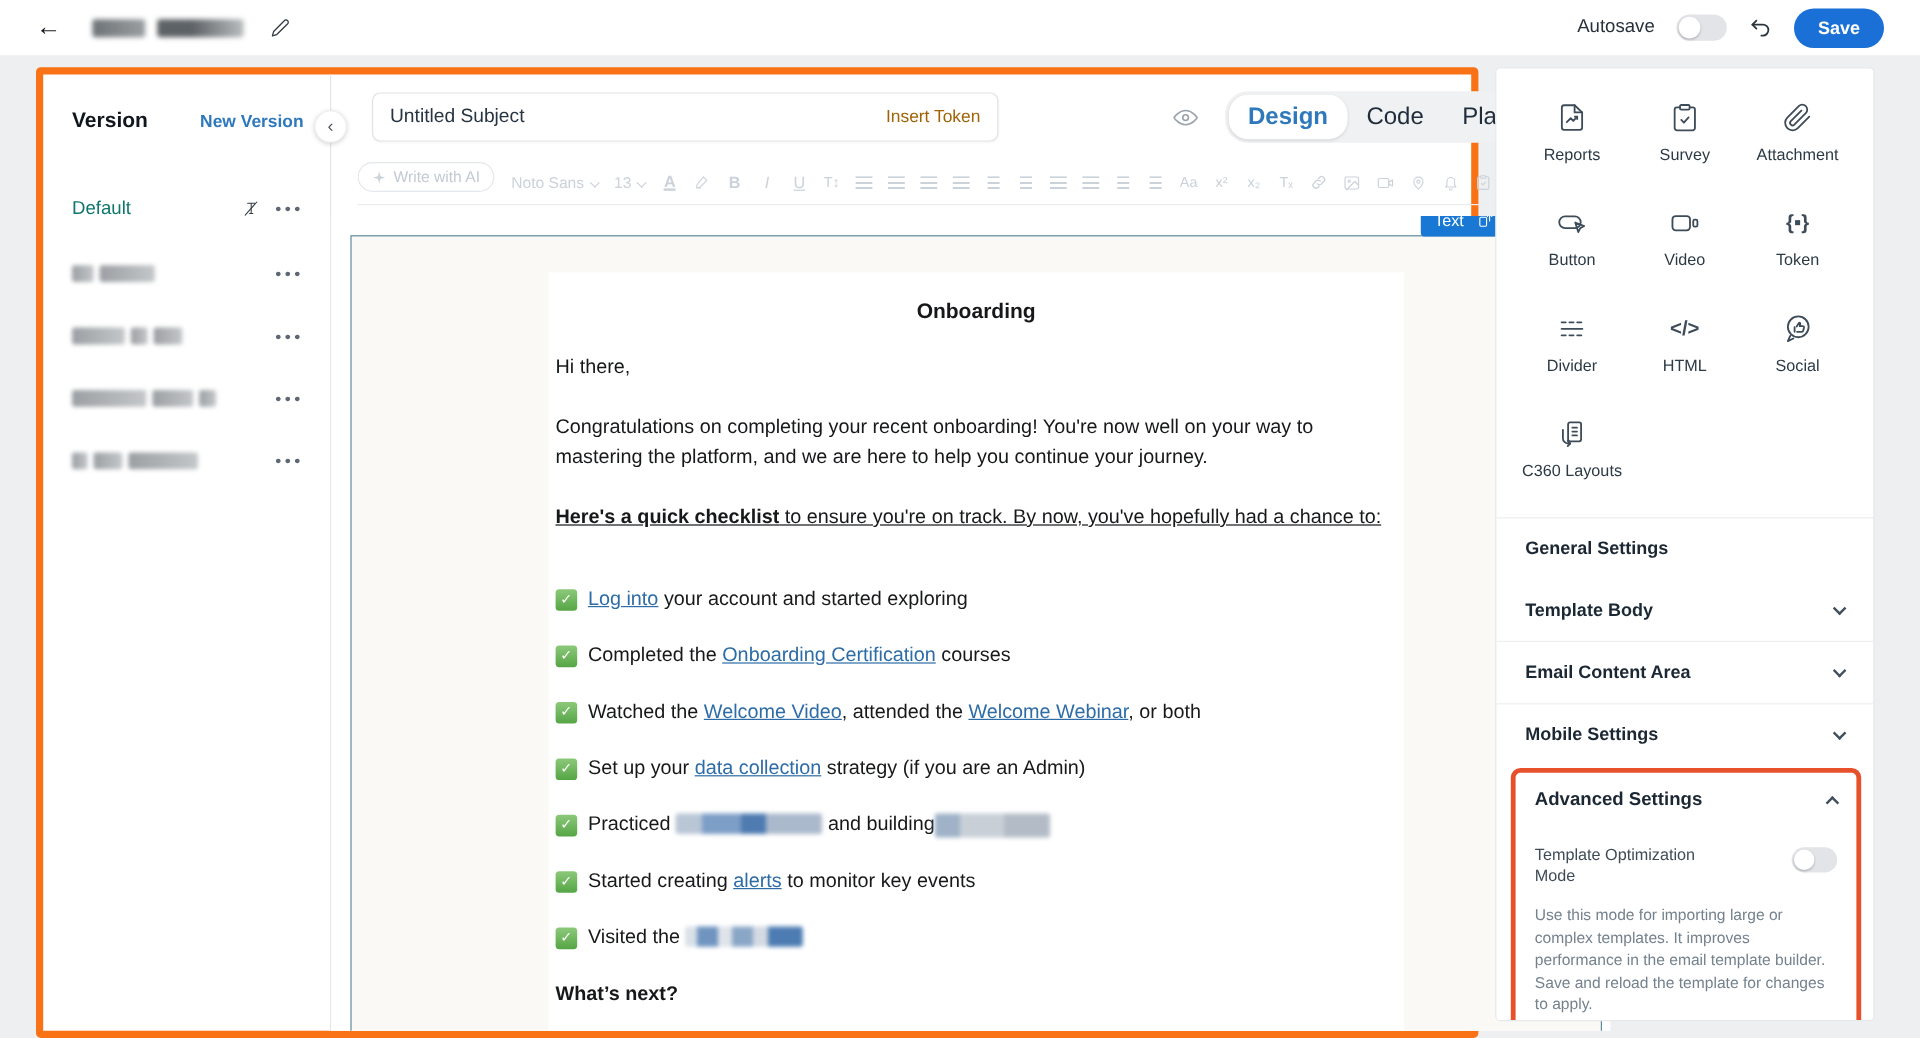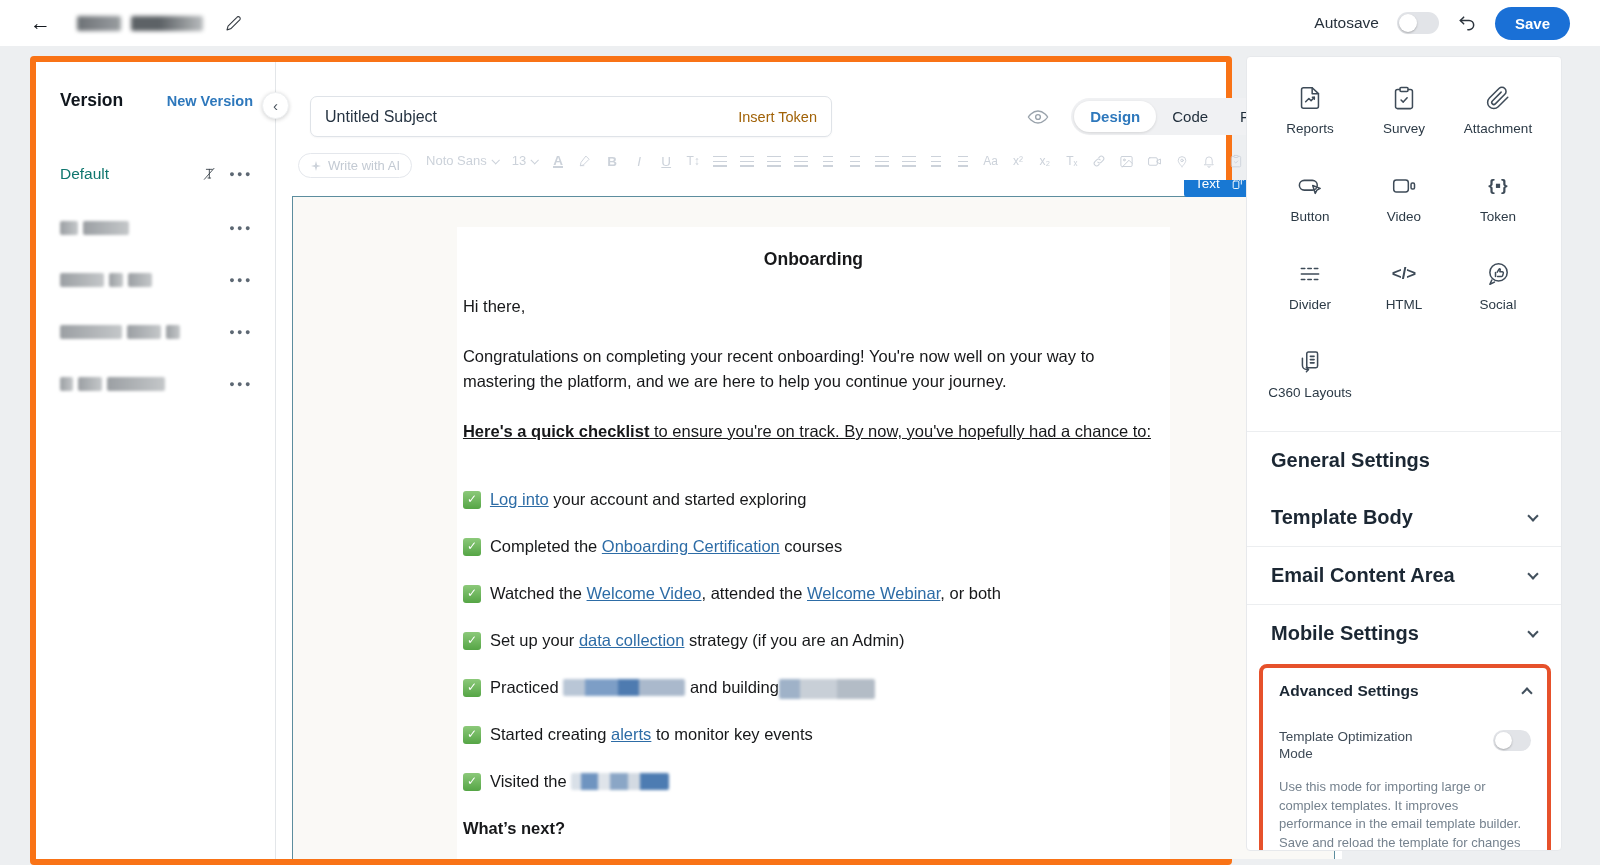--- a/index.html
+++ b/index.html
@@ -43,32 +43,32 @@
   .vp-default-row { margin-top:54px; display:flex; align-items:center; }
   .vp-default { font-size:15.5px; }
   .vp-row-icons { margin-left:auto; display:flex; align-items:center; gap:12px; color:#333c44; }
   .dots { color:#5d6873; font-size:9px; letter-spacing:2.5px; cursor:pointer; }
   .vp-item { display:flex; align-items:center; margin-top:38px; }
   .vp-blur { height:14px; background:linear-gradient(90deg,#9b9fa3,#c4c7c9); border-radius:2px;
     filter:blur(1.6px); display:inline-block; margin-right:5px; }
 
   
   .editor { flex:1; position:relative; }
-  .subj-row { display:flex; align-items:center; padding:34px 18px 0 34px; }
+  .subj-row { display:flex; align-items:center; padding:14px 18px 0 34px; }
   .subject-box { width:522px; height:41px; border:1px solid #dfe3e8; border-radius:7px; background:#fff;
     display:flex; align-items:center; padding:0 14px; box-shadow:0 1px 2px rgba(16,24,40,.04); }
   .subject-input { border:none; outline:none; flex:1; font-size:16px; color:#273442; font-family:inherit; background:transparent; }
   .insert-token { font-size:14.5px; cursor:pointer; white-space:nowrap; }
   .eye { margin-left:auto; margin-right:22px; color:#9aa3ac; cursor:pointer; }
   .mode-tabs { background:#f0f1f3; border-radius:19px; padding:3px; display:flex; align-items:center; }
-  .mode-tab { font-size:15px; padding:7px 16px; color:#1f2d3a; cursor:pointer; border-radius:16px; white-space:nowrap; }
+  .mode-tab { font-size:20px; padding:7px 16px; color:#1f2d3a; cursor:pointer; border-radius:16px; white-space:nowrap; }
   .mode-tab.active { background:#fff; box-shadow:0 1px 3px rgba(0,0,0,.12); font-weight:bold; }
 
   
-  .fmt-toolbar { display:flex; align-items:flex-start; gap:14px; margin:16px 18px 0 22px; padding-bottom:10px;
+  .fmt-toolbar { display:flex; align-items:flex-end; gap:14px; margin:16px 18px 0 22px; padding-bottom:10px;
     border-bottom:1px solid #ededf0; color:#ccd2da; font-size:13px; flex-wrap:nowrap; overflow:hidden; }
   .ai-pill { display:flex; align-items:center; gap:6px; border:1px solid #e4e7ec; border-radius:14px;
     padding:4px 11px; color:#c3cad3; white-space:nowrap; cursor:pointer; }
   .tb-dd { display:flex; align-items:center; gap:5px; white-space:nowrap; cursor:pointer; }
   .chev { width:6px; height:6px; border-right:1.5px solid currentColor; border-bottom:1.5px solid currentColor;
     display:inline-block; transform:rotate(45deg) translateY(-1px); }
   .tbi { display:flex; align-items:center; justify-content:center; min-width:14px; height:16px; cursor:pointer; flex:none; }
   .tbi b,.tbi i,.tbi u,.tbi span { font-size:13.5px; color:#ccd2da; }
   .bars { width:14px; height:11px;
     background:repeating-linear-gradient(to bottom,#ccd2da 0 1.5px,transparent 1.5px 4.6px); }
@@ -100,21 +100,21 @@
   
   .right-card { position:absolute; left:1246px; width:316px; top:56px; bottom:14px; background:#fff;
     border:1px solid #e7e9ec; border-radius:4px; padding-top:28px; overflow:hidden; }
   .comp-grid { display:grid; grid-template-columns:repeat(3,1fr); row-gap:36px; padding:0 16px; }
   .comp-cell { display:flex; flex-direction:column; align-items:center; text-align:center; cursor:pointer; }
   .comp-cell .cicon { color:#3e4b58; margin-bottom:9px; }
   .comp-label { font-size:13.5px; color:#2c3a46; line-height:17px; max-width:84px; }
   .tok-glyph,.html-glyph { font-size:17px; font-weight:bold; color:#3e4b58; height:26px; display:flex; align-items:center; }
   .sections { margin-top:30px; }
   .sect-row { display:flex; align-items:center; justify-content:space-between; padding:17px 24px;
-    font-size:20px; font-weight:bold; color:#1b2733; cursor:pointer; }
+    font-size:15px; font-weight:bold; color:#1b2733; cursor:pointer; }
   .sect-row.bordered { border-top:1px solid #eceef0; }
   .sect-chev { width:8px; height:8px; border-right:2px solid #42505d; border-bottom:2px solid #42505d;
     transform:rotate(45deg); margin-top:-4px; }
   .sect-chev.up { transform:rotate(225deg); margin-top:4px; }
   .adv-box { margin:2px 10px 0 12px; border:4px solid; border-radius:8px; padding:14px 16px 18px; }
   .adv-title-row { display:flex; align-items:center; justify-content:space-between;
     font-size:15.5px; font-weight:bold; color:#1b2733; cursor:pointer; }
   .adv-toggle-row { display:flex; align-items:flex-start; justify-content:space-between; margin-top:28px; }
   .adv-toggle-label { font-size:13.5px; color:#3f4b57; line-height:17px; width:160px; }
   .toggle.small { width:38px; height:21px; flex:none; margin-top:2px; }

